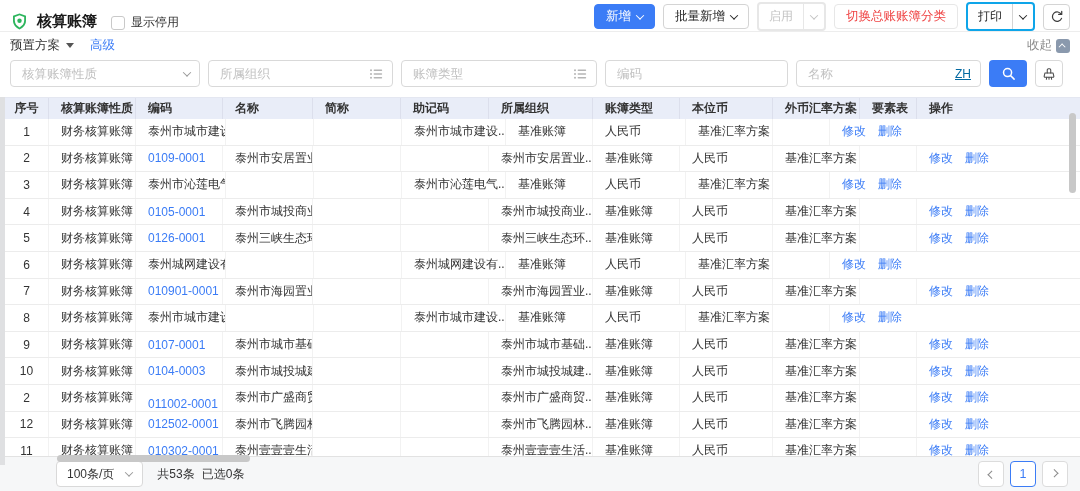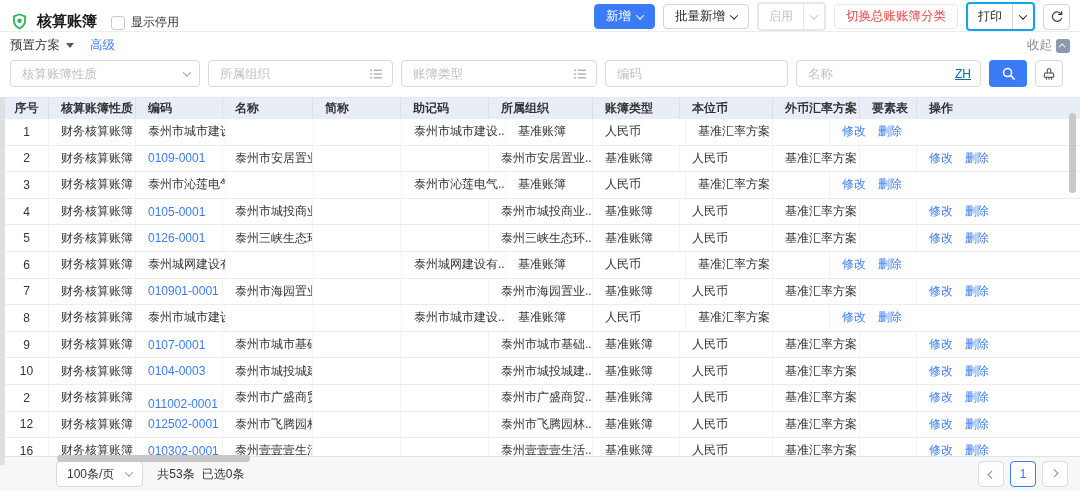--- a/index.html
+++ b/index.html
@@ -442,21 +442,21 @@
         <div class="td" style="width: 87px;">基准账簿</div>
         <div class="td" style="width: 93px;">人民币</div>
         <div class="td" style="width: 87px;">基准汇率方案</div>
         <div class="td" style="width: 57px;"></div>
         <div class="td actions" style="width: 151px;">
           <a class="link">修改</a>
           <a class="link">删除</a>
         </div>
       </div>
       <div class="tr">
-        <div class="td center" style="width: 44px;">16</div>
+        <div class="td center" style="width: 44px;">11</div>
         <div class="td" style="width: 87px;">财务核算账簿</div>
         <div class="td" style="width: 87px;">
           <a class="link">010302-0001</a>
         </div>
         <div class="td" style="width: 90px;">泰州壹壹壹生活...</div>
         <div class="td" style="width: 88px;"></div>
         <div class="td" style="width: 88px;"></div>
         <div class="td" style="width: 104px;">泰州壹壹壹生活...</div>
         <div class="td" style="width: 87px;">基准账簿</div>
         <div class="td" style="width: 93px;">人民币</div>

